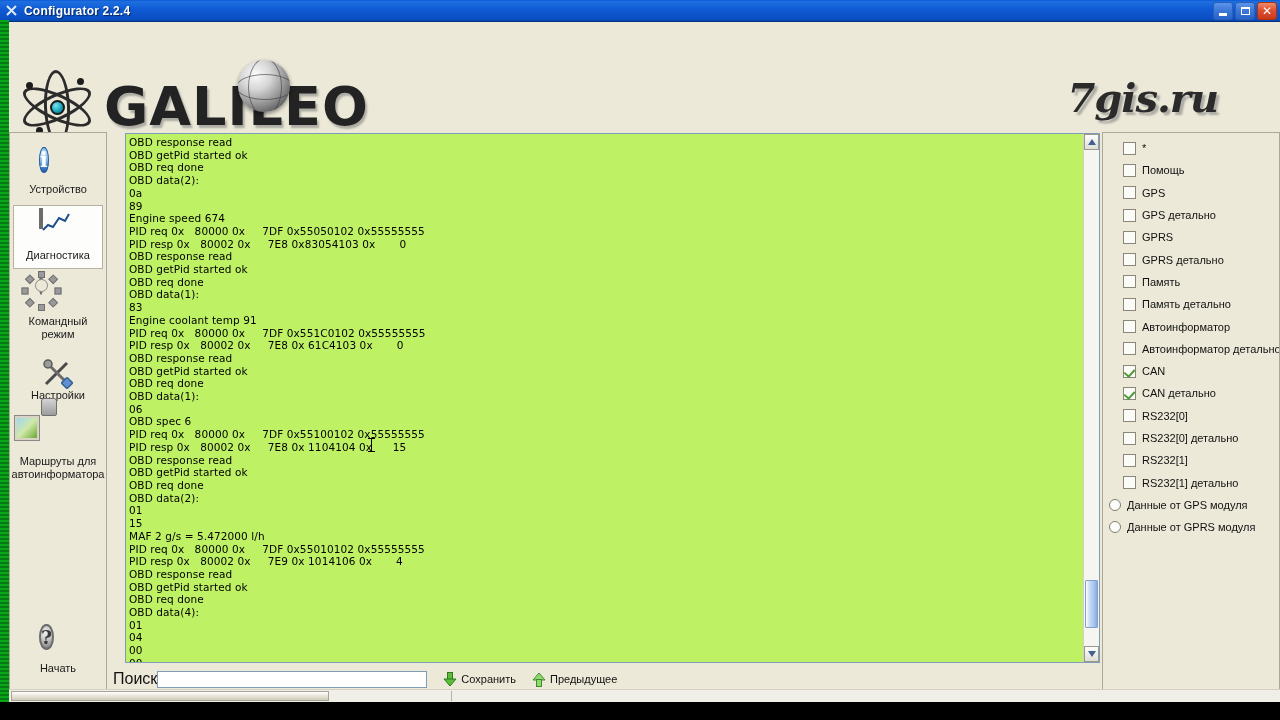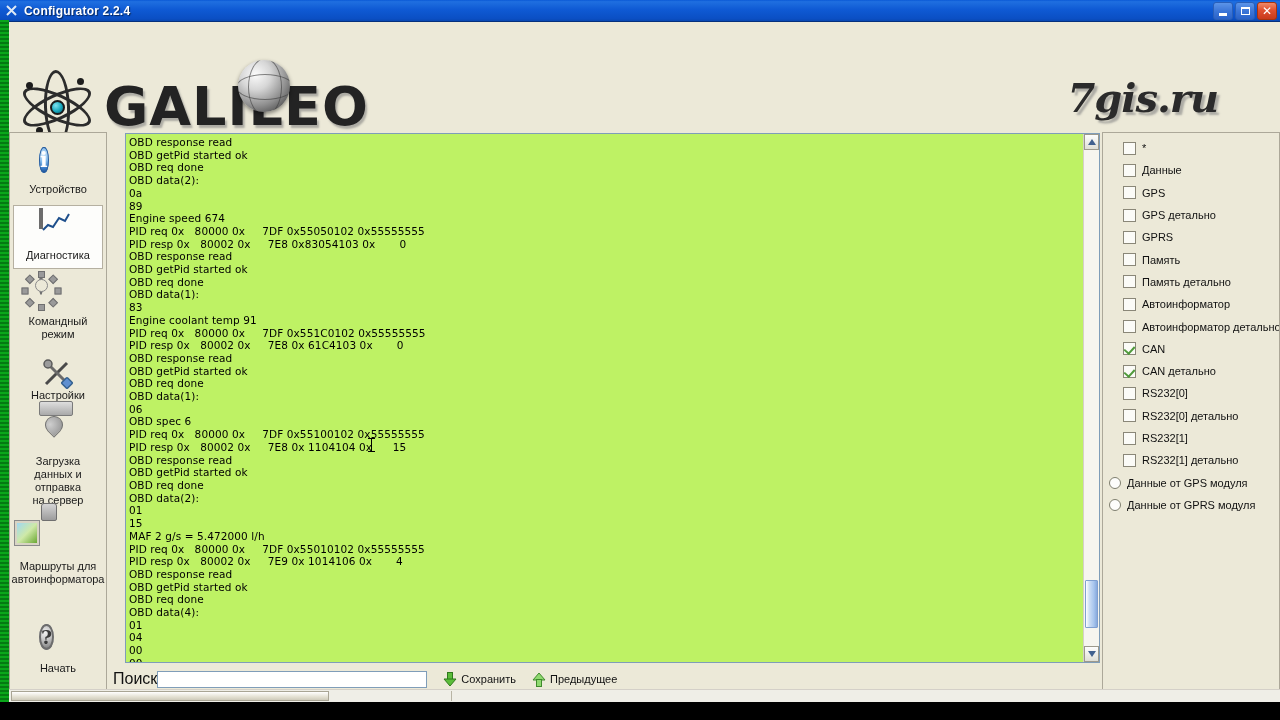--- a/index.html
+++ b/index.html
@@ -487,32 +487,20 @@
             <g stroke="#6b6b6b" stroke-width="3" fill="none">
               <line x1="27" y1="27" x2="8" y2="8"></line>
             </g>
             <circle cx="7" cy="7" r="4" fill="#9b9b9b" stroke="#5a5a5a" stroke-width="1.5"></circle>
             <rect x="22" y="22" width="8" height="8" rx="1" fill="#5f8fd0" stroke="#35618f" stroke-width="1.5" transform="rotate(45 26 26)"></rect>
           </svg>
         </span>
         <span class="side-label">Настройки</span>
       </div>
 
-      <div class="side-item">
-        <span class="side-icon">
-          <span class="ic-upload">
-            <span class="box"></span>
-            <span class="arrow"></span>
-          </span>
-        </span>
-        <span class="side-label">Загрузка
-данных и
-отправка
-на сервер</span>
-      </div>
 
       <div class="side-item">
         <span class="side-icon">
           <span class="ic-route">
             <span class="pic"></span>
             <span class="hand"></span>
           </span>
         </span>
         <span class="side-label">Маршруты для
 автоинформатора</span>
@@ -614,33 +602,37 @@
 
     <div class="right-panel">
 
 
       <div class="opt-row indent">
         <span class="cbox"></span>
         <span class="opt-label">*</span>
       </div>
       <div class="opt-row indent">
         <span class="cbox"></span>
-        <span class="opt-label">Данные</span>
+        <span class="opt-label">Помощь</span>
       </div>
       <div class="opt-row indent">
         <span class="cbox"></span>
         <span class="opt-label">GPS</span>
       </div>
       <div class="opt-row indent">
         <span class="cbox"></span>
         <span class="opt-label">GPS детально</span>
       </div>
       <div class="opt-row indent">
         <span class="cbox"></span>
         <span class="opt-label">GPRS</span>
+      </div>
+      <div class="opt-row indent">
+        <span class="cbox"></span>
+        <span class="opt-label">GPRS детально</span>
       </div>
       <div class="opt-row indent">
         <span class="cbox"></span>
         <span class="opt-label">Память</span>
       </div>
       <div class="opt-row indent">
         <span class="cbox"></span>
         <span class="opt-label">Память детально</span>
       </div>
       <div class="opt-row indent">

